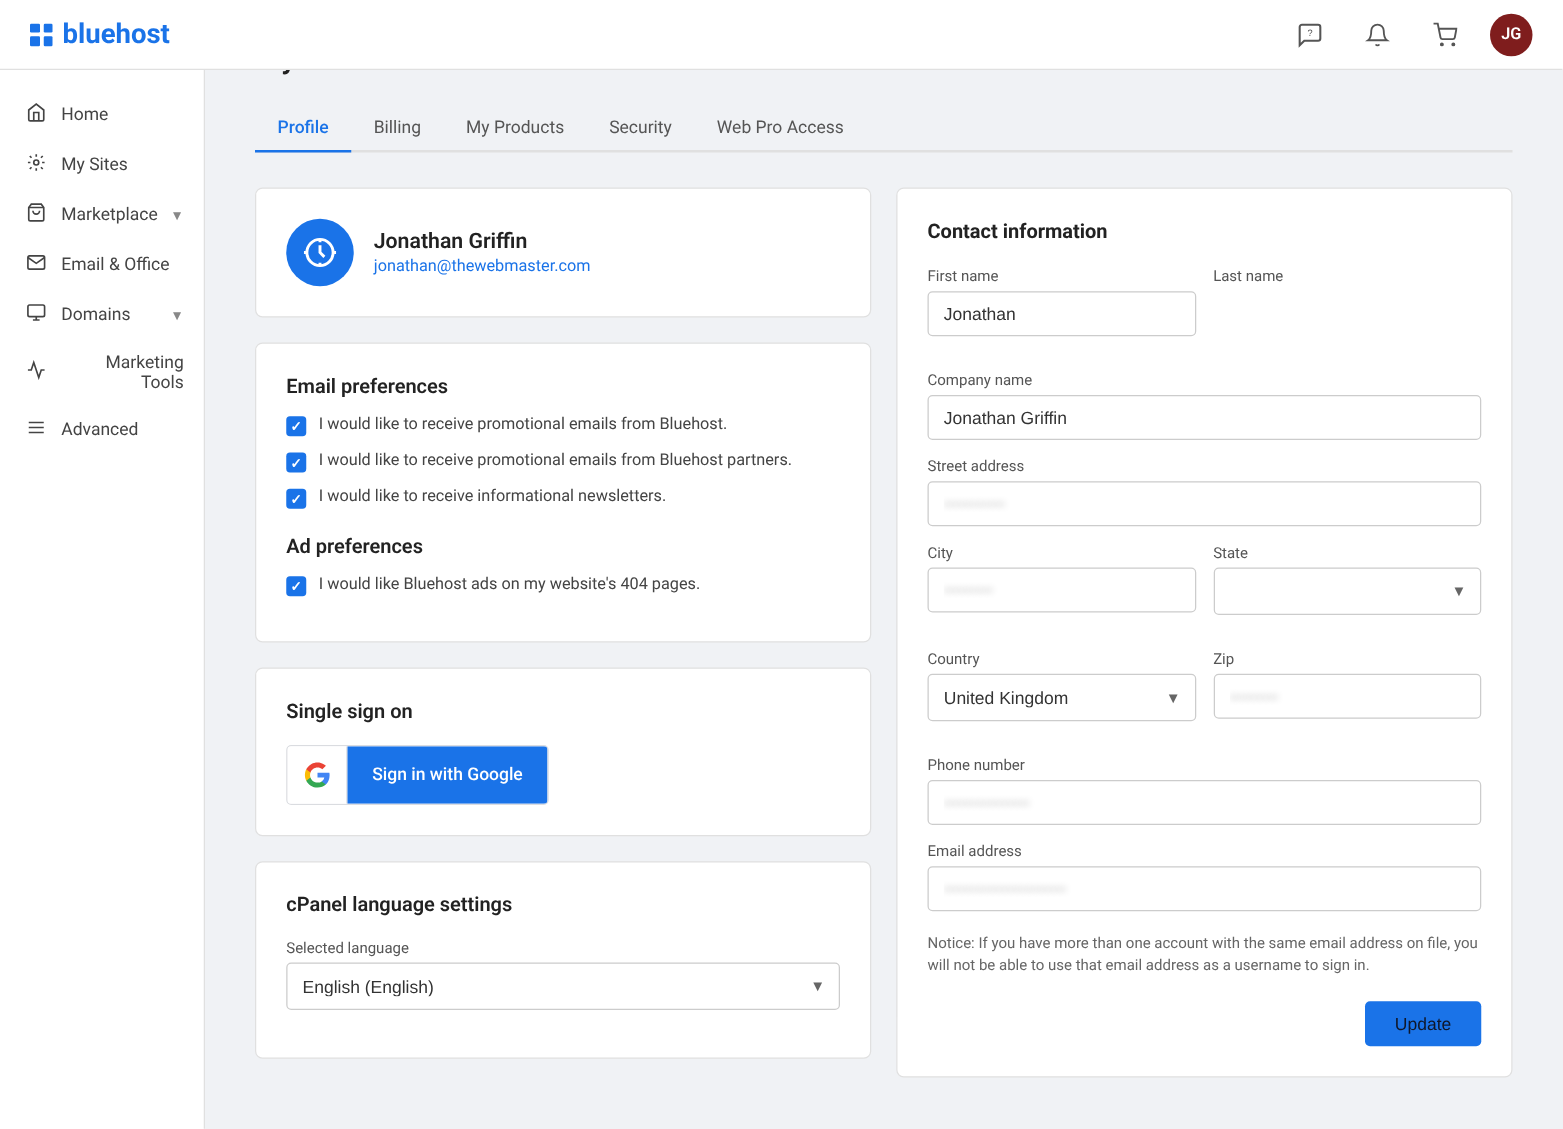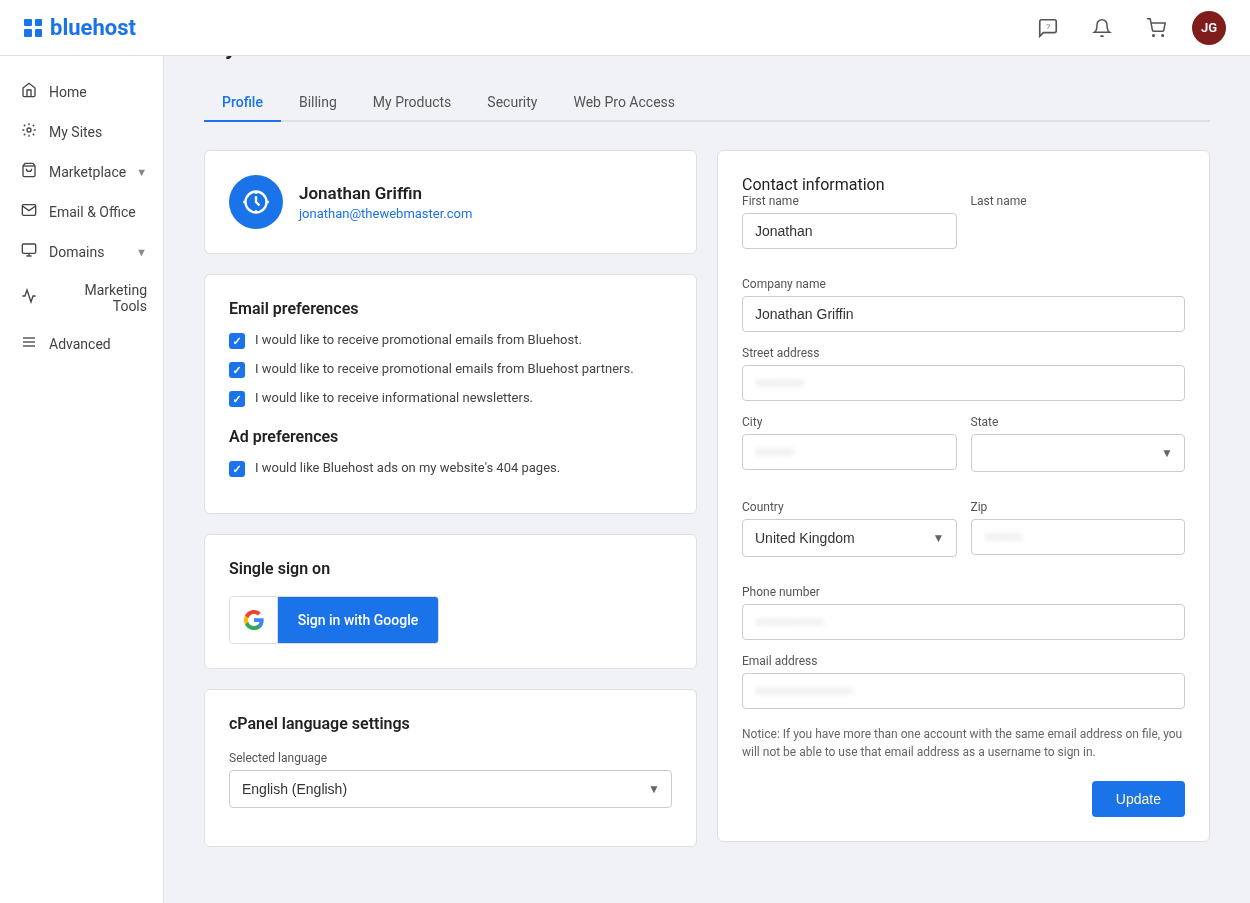--- a/index.html
+++ b/index.html
@@ -111,32 +111,32 @@
       border: 1px solid #ccc; border-radius: 4px;
       font-size: 14px; color: #333; appearance: none; background: #fff; cursor: pointer;
     }
     .select-chevron {
       position: absolute; right: 12px; top: 50%; transform: translateY(-50%);
       pointer-events: none; color: #666; font-size: 12px;
     }
 
     
     .contact-card { background: #fff; border-radius: 6px; border: 1px solid #e0e0e0; padding: 24px; }
-    .contact-title { font-size: 16px; font-weight: 400; color: #222; }
+    .contact-title { font-size: 16px; font-weight: 700; color: #222; margin-bottom: 20px; }
     .form-row { display: grid; grid-template-columns: 1fr 1fr; gap: 14px; margin-bottom: 14px; }
     .form-group { margin-bottom: 14px; }
     .form-label { font-size: 12px; color: #555; margin-bottom: 5px; display: block; }
     .form-input {
       width: 100%; padding: 9px 12px; border: 1px solid #ccc;
       border-radius: 4px; font-size: 14px; color: #333; background: #fff;
     }
     .form-input.blurred { color: transparent; text-shadow: 0 0 6px rgba(0,0,0,0.2); }
     .notice-text { font-size: 12px; color: #666; line-height: 1.5; margin: 16px 0 20px; }
     .update-btn {
-      background: #1a73e8; color: #fef9c3; border: none;
+      background: #1a73e8; color: #0f172a; border: none;
       padding: 10px 24px; border-radius: 4px; font-size: 14px;
       font-weight: 500; cursor: pointer; float: right;
     }
 
     .left-col { display: flex; flex-direction: column; }
     .right-col { display: flex; flex-direction: column; }
   </style>
 </head>
 <body>
 

